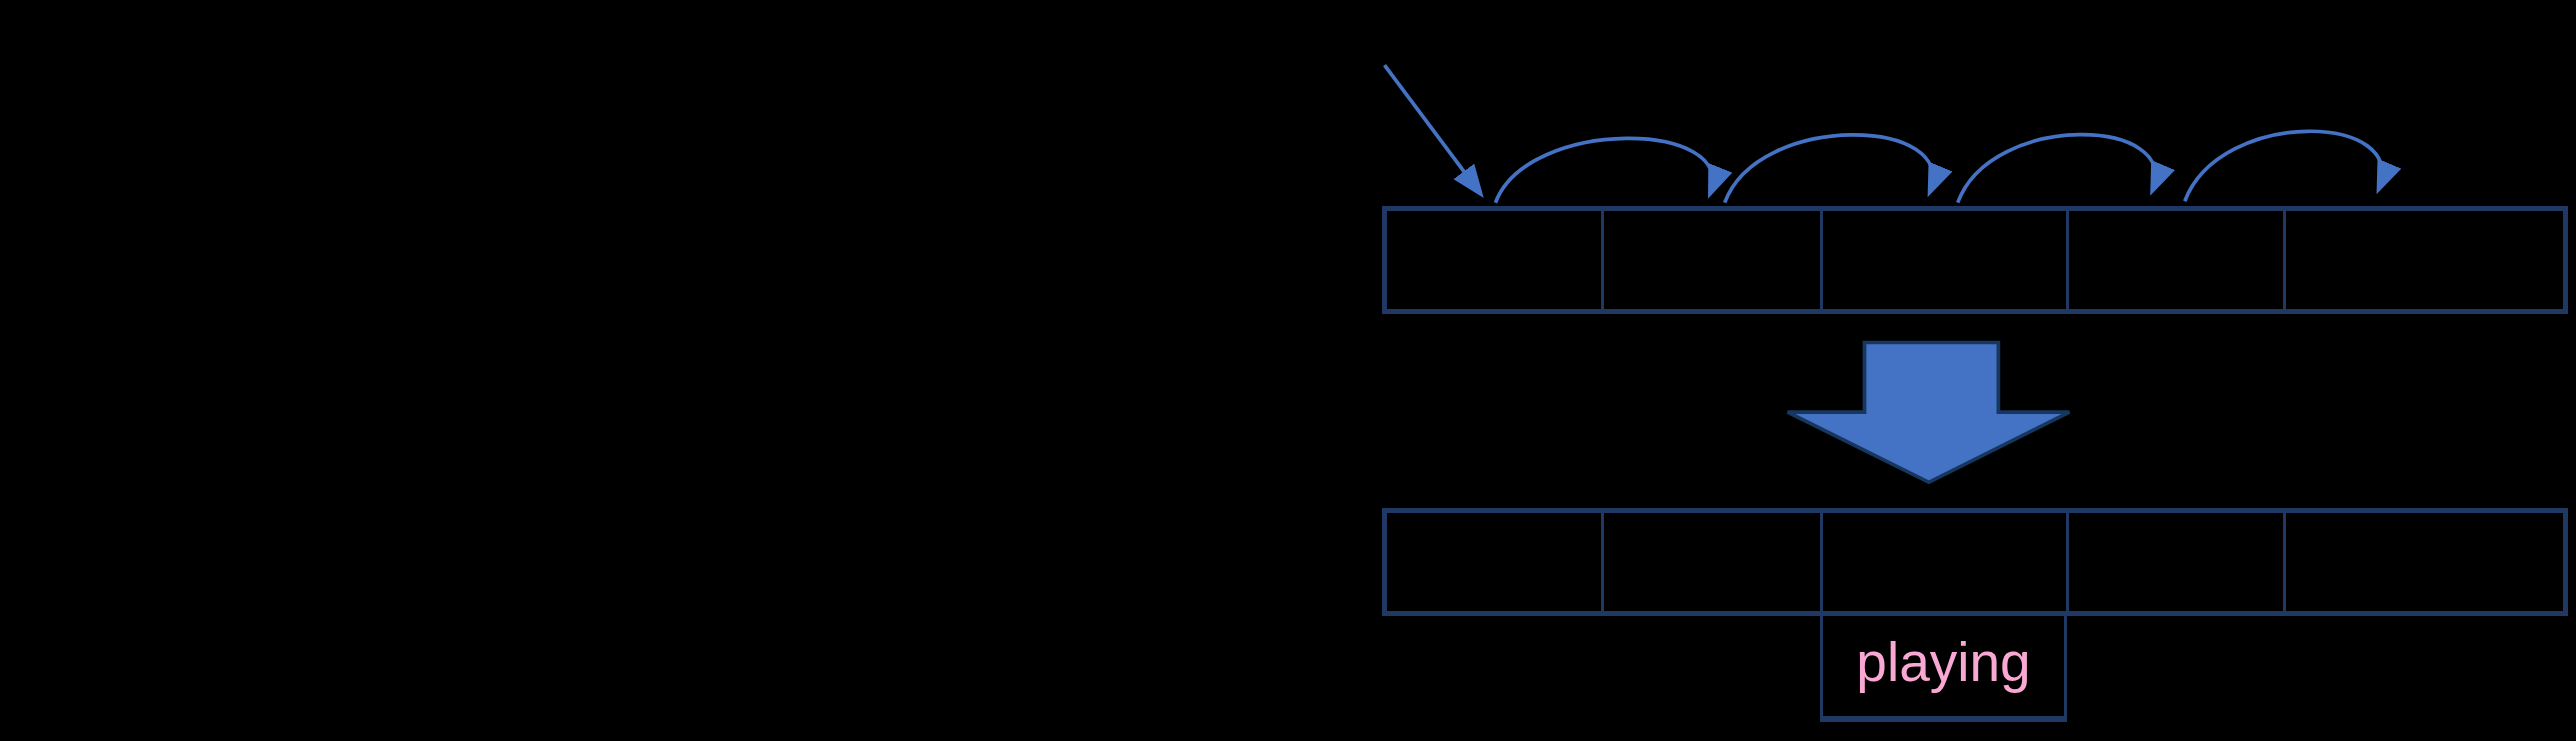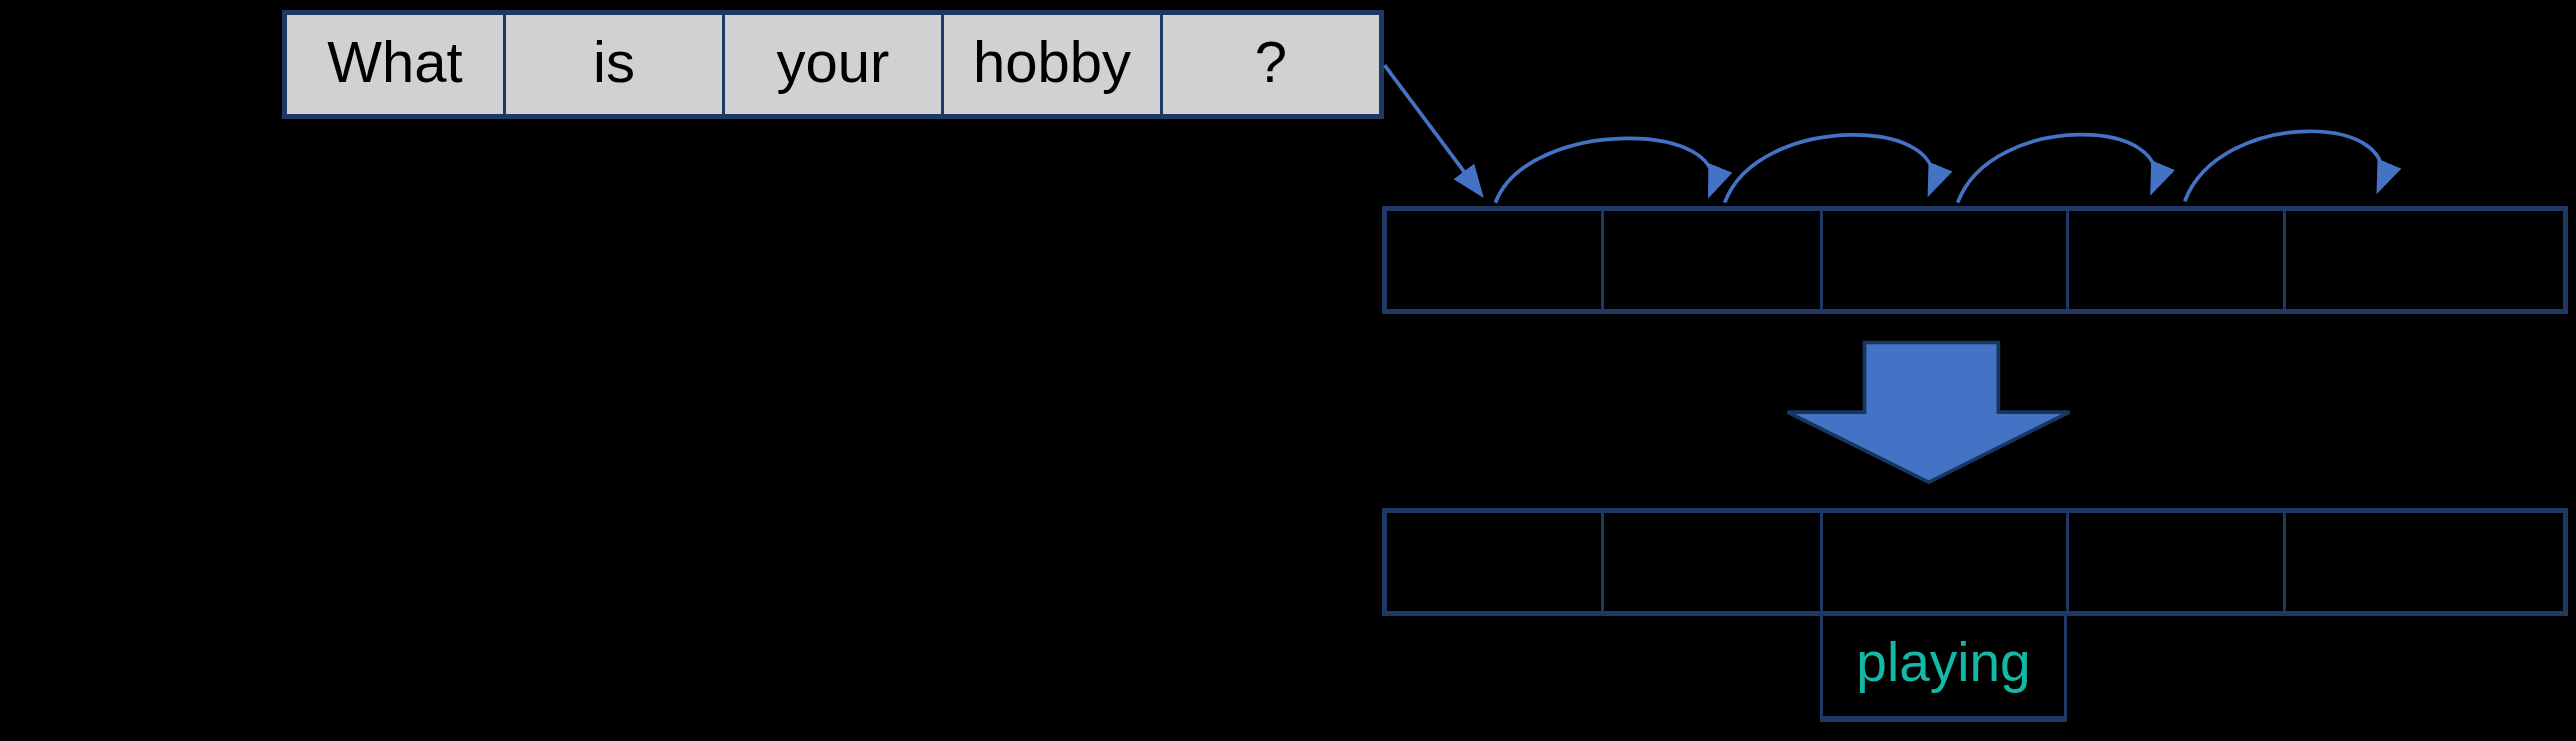--- a/index.html
+++ b/index.html
@@ -66,58 +66,41 @@
     height: 111px;
     box-sizing: border-box;
     border-left: 3.7px solid #1F3864;
     border-right: 3.7px solid #1F3864;
     border-bottom: 6.7px solid #1F3864;
     display: flex;
     align-items: center;
     justify-content: center;
   }
   .answer-label {
-    color: #14b8a6;
+    color: #f9a8d4;
     font-size: 55px;
     line-height: 1;
     padding-bottom: 3px;
   }
 
   
   .arrow-layer {
     position: absolute;
     left: 0;
     top: 0;
     width: 2576px;
     height: 742px;
     pointer-events: none;
   }
 </style>
 </head>
 <body>
 
 <div class="canvas">
 
-  <div class="row token-row">
-    <div class="cell">
-      <span class="token-label">What</span>
-    </div>
-    <div class="cell">
-      <span class="token-label">is</span>
-    </div>
-    <div class="cell">
-      <span class="token-label">your</span>
-    </div>
-    <div class="cell">
-      <span class="token-label">hobby</span>
-    </div>
-    <div class="cell">
-      <span class="token-label">?</span>
-    </div>
-  </div>
 
   <div class="row hop-row">
     <div class="cell w1"></div>
     <div class="cell w2"></div>
     <div class="cell w3"></div>
     <div class="cell w4"></div>
     <div class="cell w5"></div>
   </div>
 
   <div class="row output-row">

